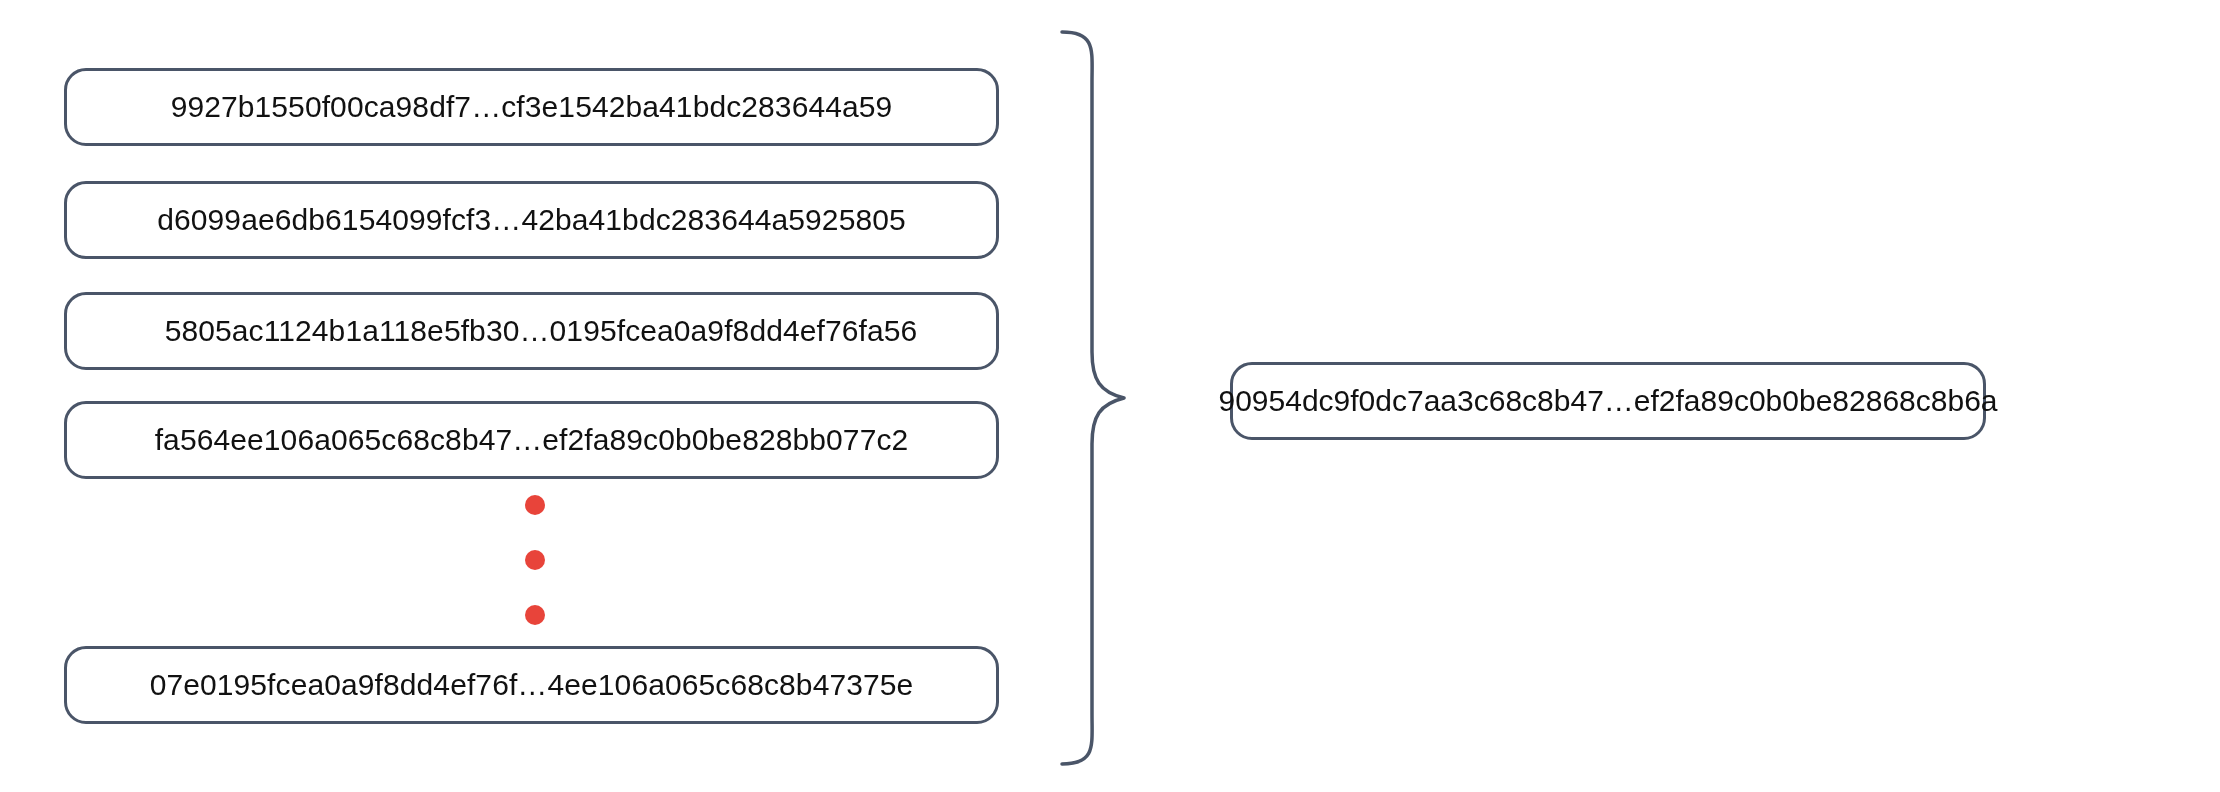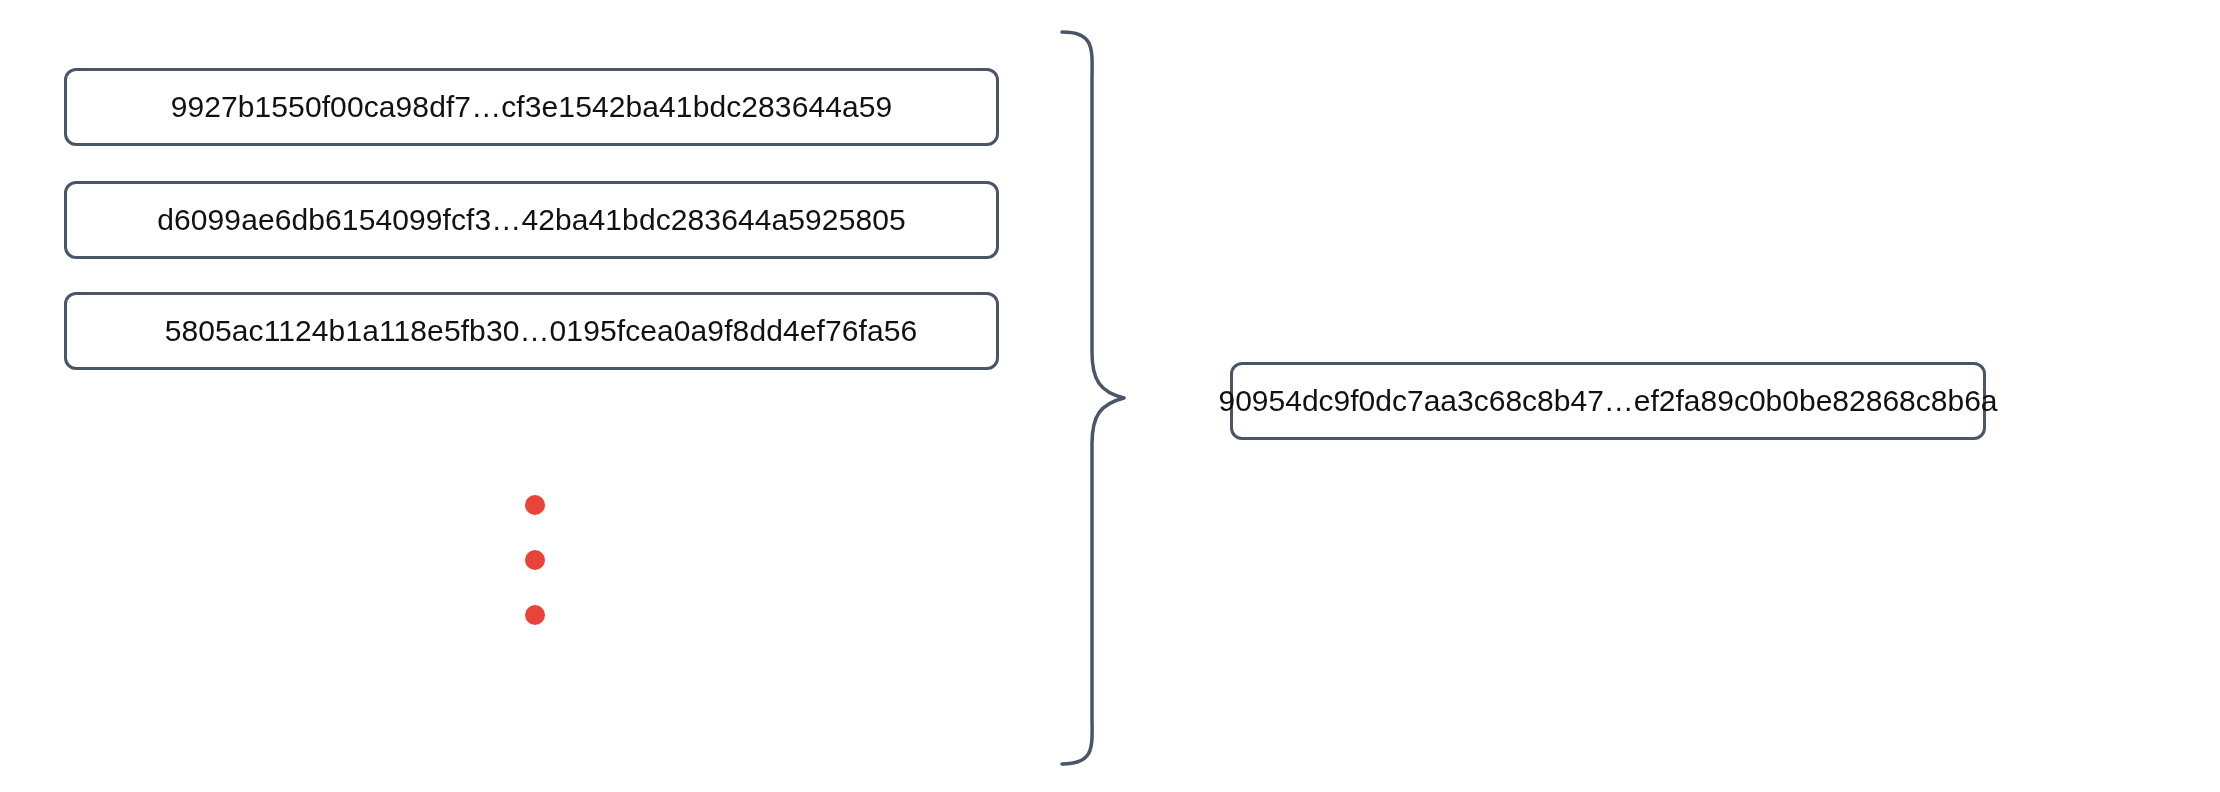--- a/index.html
+++ b/index.html
@@ -21,21 +21,21 @@
     width: 2220px;
     height: 792px;
     background: #ffffff;
   }
 
   
   .hash-box {
     position: absolute;
     box-sizing: border-box;
     border: 3px solid #4a5568;
-    border-radius: 12px;
+    border-radius: 22px;
     background: #ffffff;
     display: flex;
     align-items: center;
     justify-content: center;
     color: #111111;
     font-family: "Liberation Sans", sans-serif;
     white-space: nowrap;
   }
 
   .input-box {
@@ -109,21 +109,27 @@
   </div>
 
   <div class="hash-box input-box" id="in-1">
     <span class="hash-text">d6099ae6db6154099fcf3…42ba41bdc283644a5925805</span>
   </div>
 
   <div class="hash-box input-box" id="in-2">
     <span class="hash-text">5805ac1124b1a118e5fb30…0195fcea0a9f8dd4ef76fa56</span>
   </div>
 
+  <div class="hash-box input-box" id="in-3">
+    <span class="hash-text">fa564ee106a065c68c8b47…ef2fa89c0b0be828bb077c2</span>
+  </div>
 
+  <div class="hash-box input-box" id="in-4">
+    <span class="hash-text">07e0195fcea0a9f8dd4ef76f…4ee106a065c68c8b47375e</span>
+  </div>
 
   <div id="ellipsis">
     <span class="dot"></span>
     <span class="dot"></span>
     <span class="dot"></span>
   </div>
 
   <svg id="brace" viewBox="0 0 120 740" xmlns="http://www.w3.org/2000/svg">
     <path d="M 22 4
              C 56 4, 52 22, 52 54

